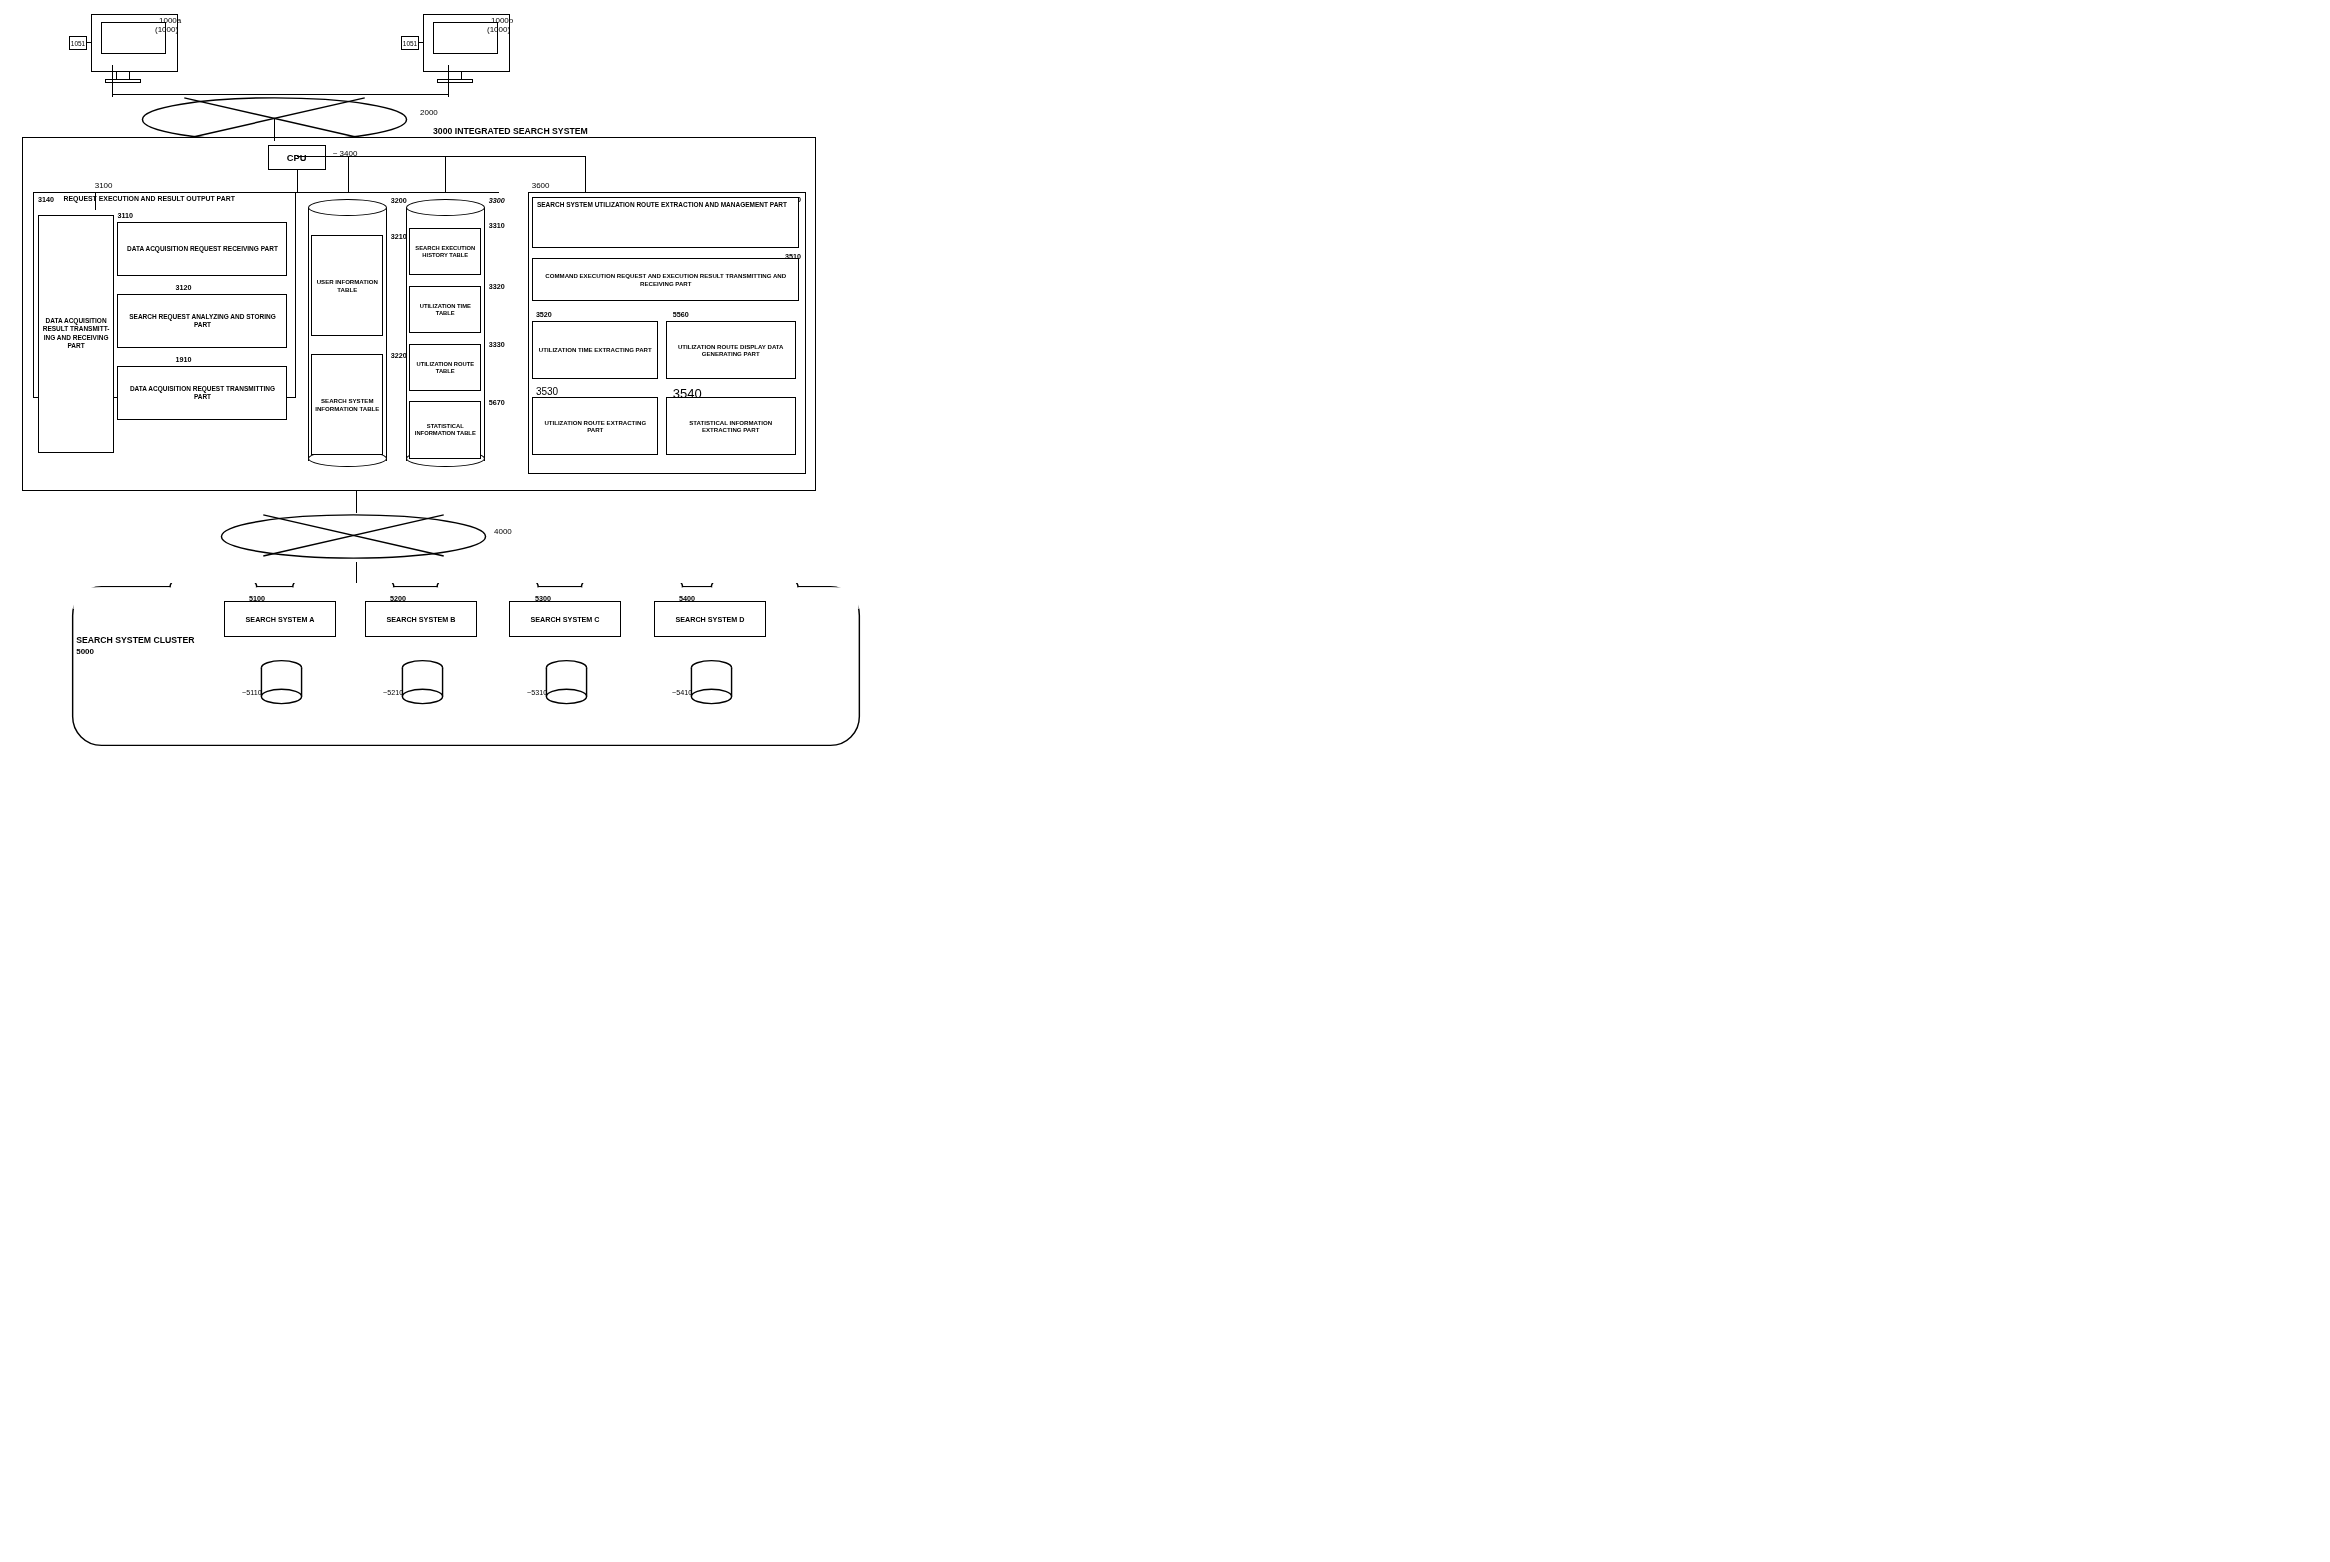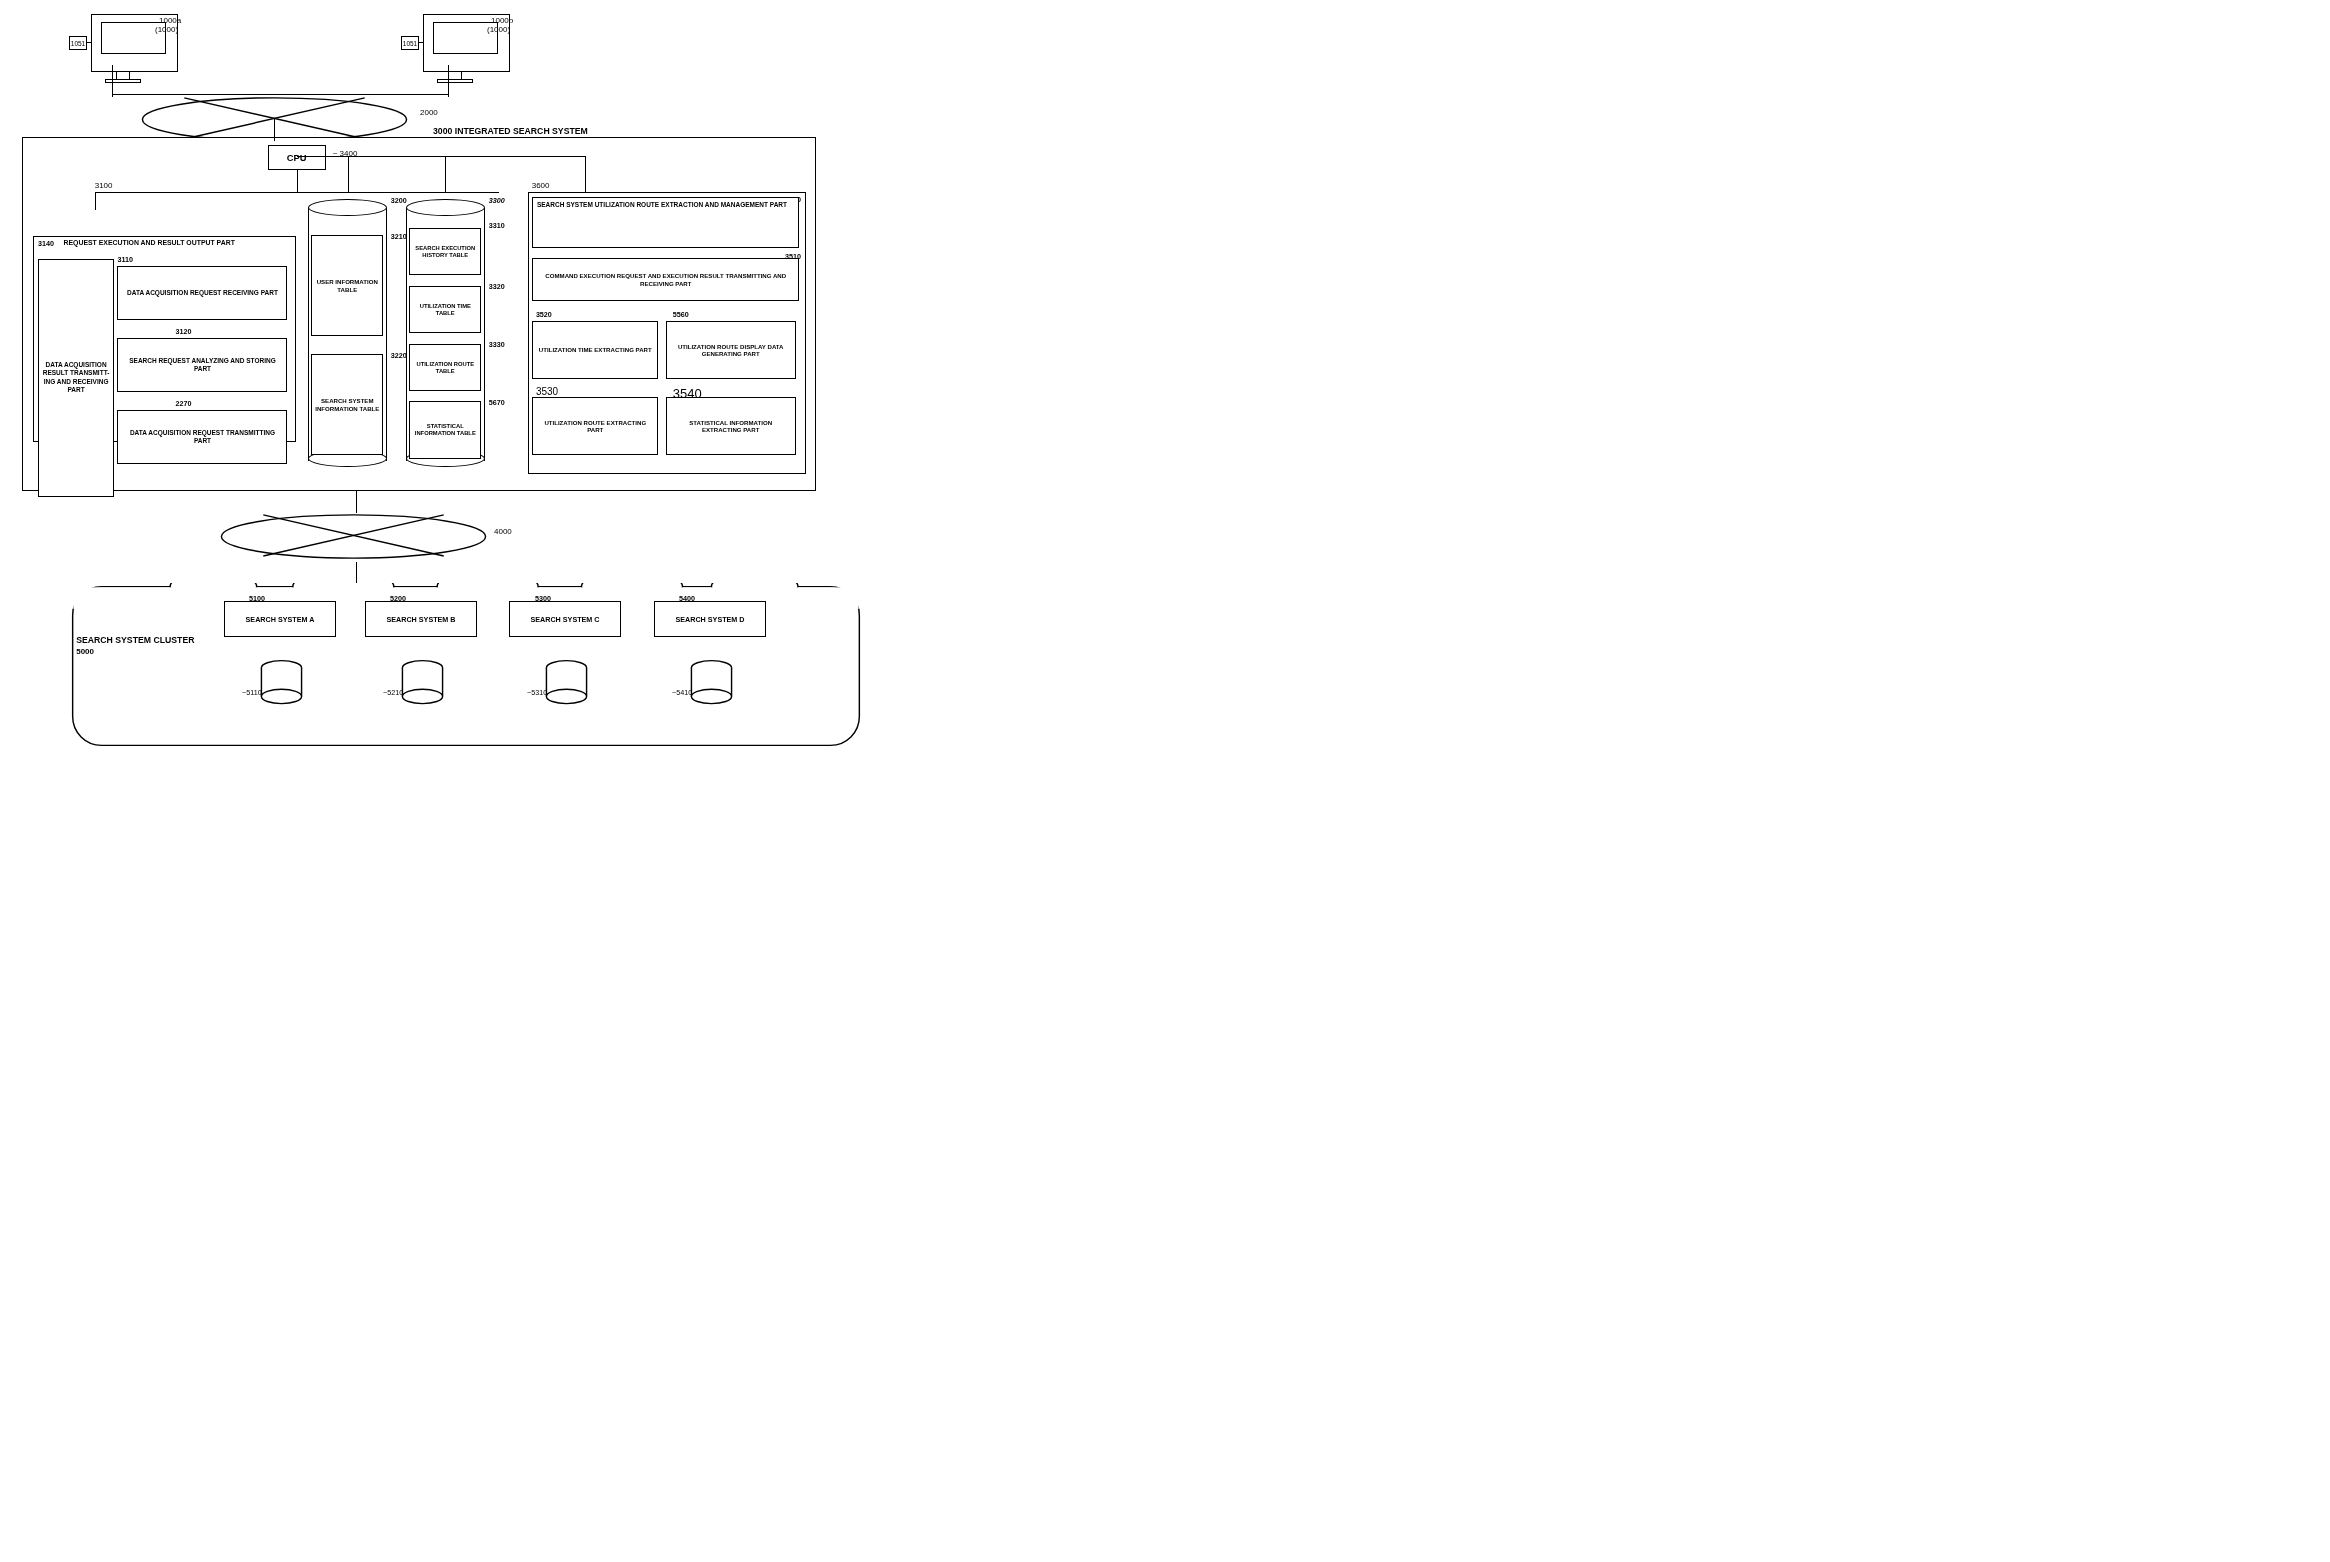--- a/index.html
+++ b/index.html
@@ -87,21 +87,21 @@
     </div>
 
     <div style="position:absolute; left:274px; top:32px; width:0; height:21.7px; border-left:1.4px solid #000;"></div>
 
     <div style="position:absolute; left:72px; top:54px; width:404px; height:0; border-top:1.4px solid #000;"></div>
 
     <div style="position:absolute; left:72px; top:43px; font-size:8px;">3100</div>
 
     <div style="position:absolute; left:509px; top:43px; font-size:8px;">3600</div>
 
-    <div style="position:absolute; left:10.8px; top:54px; width:263px; height:206px; border:1.4px solid #000; background:#fff;margin-top:44px;">
+    <div style="position:absolute; left:10.8px; top:54px; width:263px; height:206px; border:1.4px solid #000; background:#fff;">
 
       <div style="position:absolute; left:3.6px; top:2.2px; font-size:7.2px; font-weight:bold;">3140</div>
 
       <div style="position:absolute; left:29px; top:2.2px; font-size:6.9px; font-weight:bold; line-height:1.2;">
         <span>REQUEST EXECUTION AND RESULT OUTPUT PART</span>
       </div>
 
       <div style="position:absolute; left:83px; top:18px; font-size:7.2px; font-weight:bold;">3110</div>
 
       <div style="position:absolute; left:3.6px; top:21.7px; width:76px; height:238px; border:1.4px solid #000; background:#fff; display:flex; align-items:center; justify-content:center; padding:3.6px;">
@@ -111,21 +111,21 @@
       <div style="position:absolute; left:83px; top:29px; width:170px; height:54px; border:1.4px solid #000; background:#fff; display:flex; align-items:center; justify-content:center; padding:3.6px; text-align:center;">
         <span style="font-size:6.5px; font-weight:bold; line-height:1.2;">DATA ACQUISITION REQUEST RECEIVING PART</span>
       </div>
 
       <div style="position:absolute; left:141px; top:90px; font-size:7.2px; font-weight:bold;">3120</div>
 
       <div style="position:absolute; left:83px; top:101px; width:170px; height:54px; border:1.4px solid #000; background:#fff; display:flex; align-items:center; justify-content:center; padding:3.6px; text-align:center;">
         <span style="font-size:6.5px; font-weight:bold; line-height:1.2;">SEARCH REQUEST ANALYZING AND STORING PART</span>
       </div>
 
-      <div style="position:absolute; left:141px; top:162px; font-size:7.2px; font-weight:bold;">2270</div>
+      <div style="position:absolute; left:141px; top:162px; font-size:7.2px; font-weight:bold;">1910</div>
 
       <div style="position:absolute; left:83px; top:173px; width:170px; height:54px; border:1.4px solid #000; background:#fff; display:flex; align-items:center; justify-content:center; padding:3.6px; text-align:center;">
         <span style="font-size:6.5px; font-weight:bold; line-height:1.2;">DATA ACQUISITION REQUEST TRANSMITTING PART</span>
       </div>
     </div>
 
     <div style="position:absolute; left:285px; top:54px; width:79px; height:282px;">
 
       <div style="position:absolute; left:83px; top:3.6px; font-size:7.2px; font-weight:bold;">3200</div>
 

